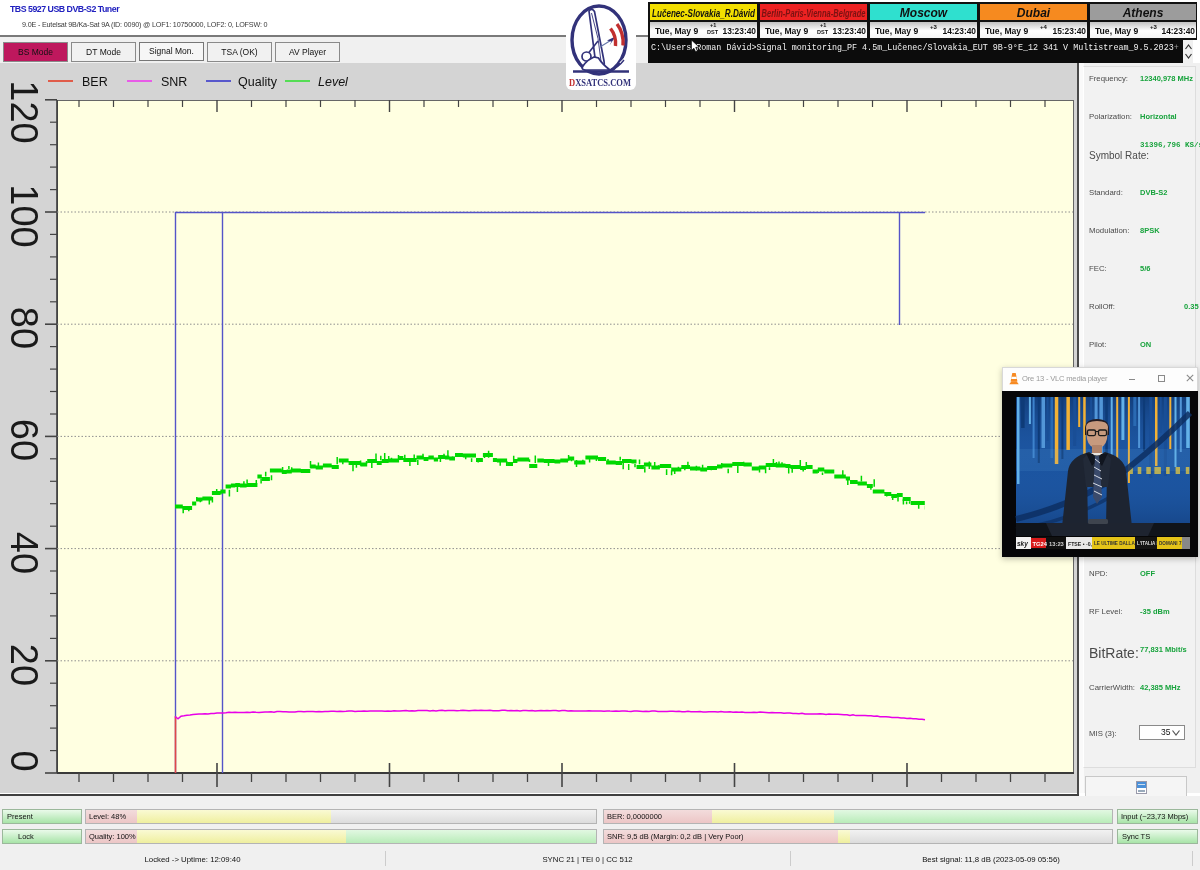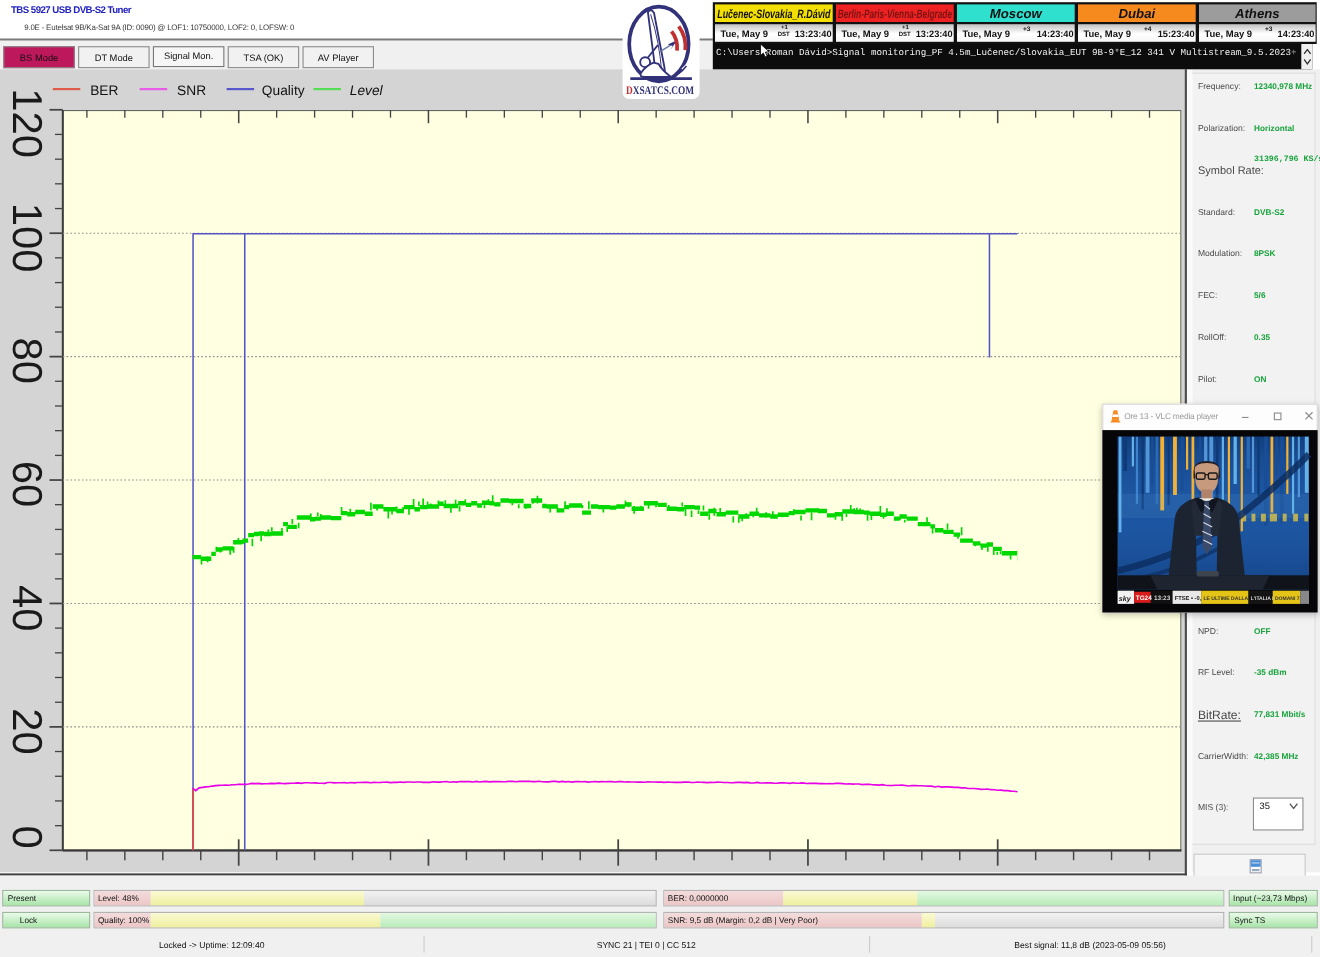--- a/index.html
+++ b/index.html
@@ -156,34 +156,34 @@
 <div class="abs" style="left:1140px;top:112px;font-size:7.5px;font-weight:bold;color:#17a33c;white-space:nowrap;">Horizontal</div>
 <div class="abs" style="left:1089px;top:150px;font-size:10px;color:#4a4a4a;white-space:nowrap;">Symbol Rate:</div>
 <div class="abs" style="left:1140px;top:141px;font-size:7.5px;font-weight:bold;color:#17a33c;white-space:nowrap;font-family:Liberation Mono, monospace;">31396,796 KS/s</div>
 <div class="abs" style="left:1089px;top:188px;font-size:7.8px;color:#4a4a4a;white-space:nowrap;">Standard:</div>
 <div class="abs" style="left:1140px;top:188px;font-size:7.5px;font-weight:bold;color:#17a33c;white-space:nowrap;">DVB-S2</div>
 <div class="abs" style="left:1089px;top:226px;font-size:7.8px;color:#4a4a4a;white-space:nowrap;">Modulation:</div>
 <div class="abs" style="left:1140px;top:226px;font-size:7.5px;font-weight:bold;color:#17a33c;white-space:nowrap;">8PSK</div>
 <div class="abs" style="left:1089px;top:264px;font-size:7.8px;color:#4a4a4a;white-space:nowrap;">FEC:</div>
 <div class="abs" style="left:1140px;top:264px;font-size:7.5px;font-weight:bold;color:#17a33c;white-space:nowrap;">5/6</div>
 <div class="abs" style="left:1089px;top:302px;font-size:7.8px;color:#4a4a4a;white-space:nowrap;">RollOff:</div>
-<div class="abs" style="left:1140px;top:302px;font-size:7.5px;font-weight:bold;color:#17a33c;white-space:nowrap;">0.35</div>
+<div class="abs" style="left:1184px;top:302px;font-size:7.5px;font-weight:bold;color:#17a33c;white-space:nowrap;">0.35</div>
 <div class="abs" style="left:1089px;top:340px;font-size:7.8px;color:#4a4a4a;white-space:nowrap;">Pilot:</div>
 <div class="abs" style="left:1140px;top:340px;font-size:7.5px;font-weight:bold;color:#17a33c;white-space:nowrap;">ON</div>
 <div class="abs" style="left:1089px;top:569px;font-size:7.8px;color:#4a4a4a;white-space:nowrap;">NPD:</div>
 <div class="abs" style="left:1140px;top:569px;font-size:7.5px;font-weight:bold;color:#17a33c;white-space:nowrap;">OFF</div>
 <div class="abs" style="left:1089px;top:607px;font-size:7.8px;color:#4a4a4a;white-space:nowrap;">RF Level:</div>
 <div class="abs" style="left:1140px;top:607px;font-size:7.5px;font-weight:bold;color:#17a33c;white-space:nowrap;">-35 dBm</div>
-<div class="abs" style="left:1089px;top:645px;font-size:11px;color:#4a4a4a;white-space:nowrap;text-decoration:underline;">BitRate:</div>
+<div class="abs" style="left:1089px;top:645px;font-size:14px;color:#4a4a4a;white-space:nowrap;">BitRate:</div>
 <div class="abs" style="left:1140px;top:645px;font-size:7.5px;font-weight:bold;color:#17a33c;white-space:nowrap;">77,831 Mbit/s</div>
 <div class="abs" style="left:1089px;top:683px;font-size:7.8px;color:#4a4a4a;white-space:nowrap;">CarrierWidth:</div>
 <div class="abs" style="left:1140px;top:683px;font-size:7.5px;font-weight:bold;color:#17a33c;white-space:nowrap;">42,385 MHz</div>
 <div class="abs" style="left:1089px;top:729px;font-size:7.8px;color:#4a4a4a;">MIS (3):</div>
 
-<div class="abs" style="left:1139px;top:725px;width:46px;height:30px;background:#fff;border:1px solid #8a8a8a;font-size:8.5px;color:#111;line-height:13px;padding-left:5px;">35</div>
+<div class="abs" style="left:1139px;top:725px;width:46px;height:15px;background:#fff;border:1px solid #8a8a8a;font-size:8.5px;color:#111;line-height:13px;padding-left:21px;">35</div>
 <svg class="abs" style="left:1172px;top:730px" width="8" height="6" viewBox="0 0 8 6">
     <path d="M0.5 0.5 L4 5 L7.5 0.5" fill="none" stroke="#555" stroke-width="1.2"></path>
   </svg>
 
 <div class="abs" style="left:1085px;top:776px;width:102px;height:23px;background:#f5f5f5;border:1px solid #c8c8c8;"></div>
 <div class="abs" style="left:1136px;top:781px;width:11px;height:13px;background:#fff;border:1px solid #99a;"></div>
 <div class="abs" style="left:1137px;top:782px;width:9px;height:6px;background:#4a90d9;"></div>
 <div class="abs" style="left:1138px;top:790px;width:7px;height:1.5px;background:#9ab;"></div>
 <div class="abs" style="left:1138px;top:784px;width:7px;height:1px;background:#cde;"></div>
 

